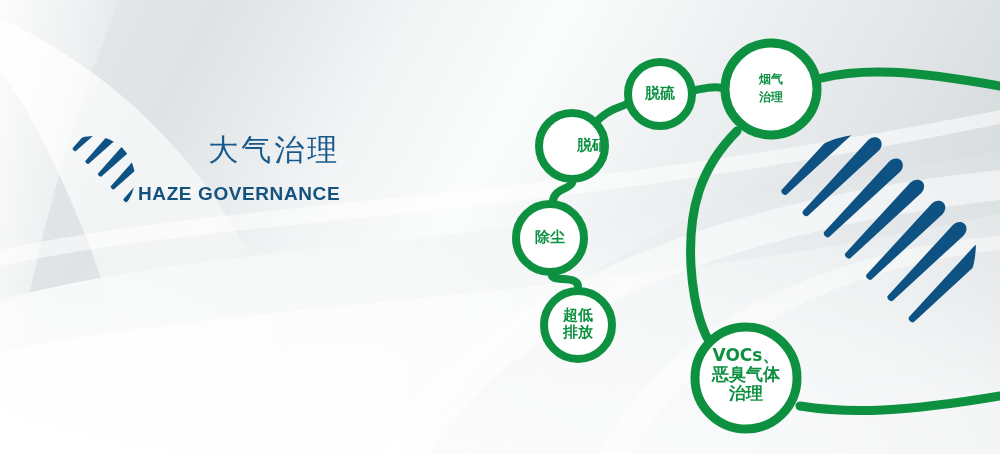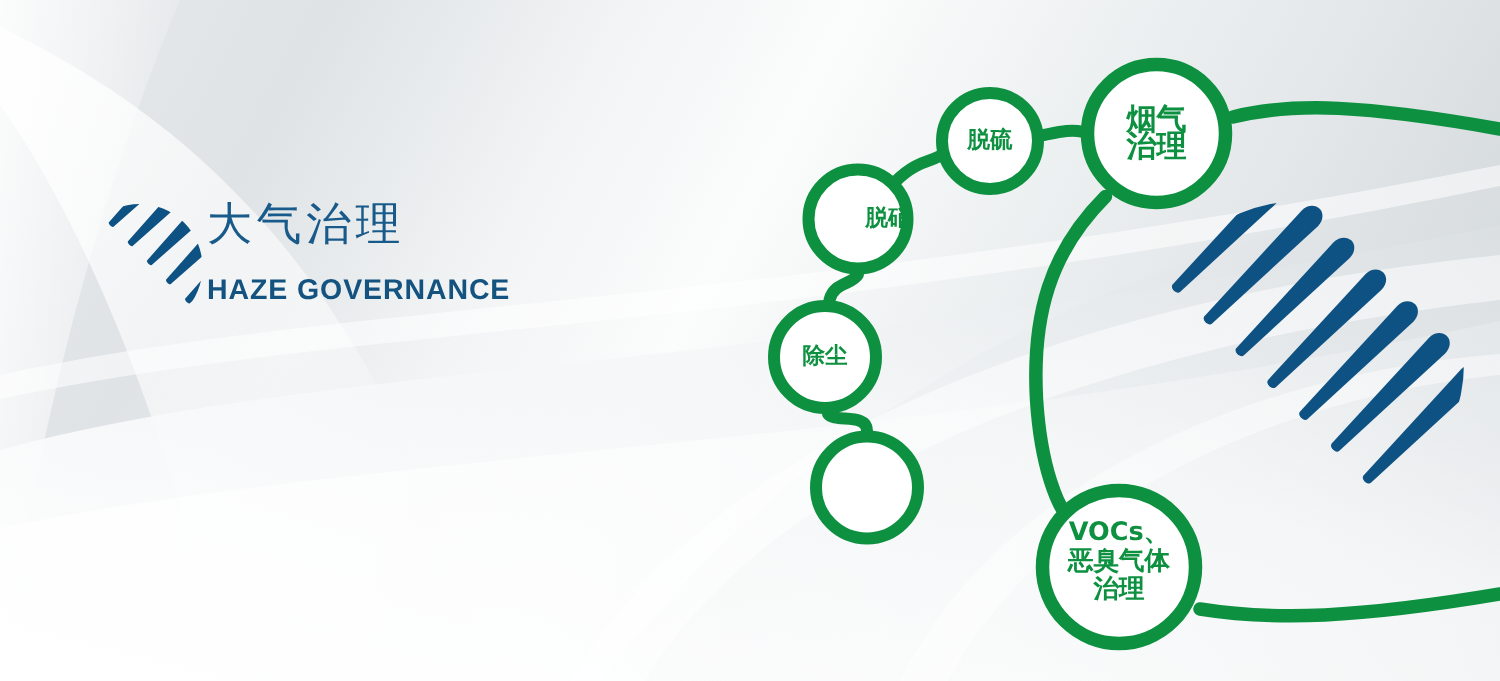--- a/index.html
+++ b/index.html
@@ -19,20 +19,21 @@
 
   
   #headline{
     position:absolute;left:138px;top:131px;z-index:4;
     color:#14527f;
   }
   #headline .h-title{
     font-size:30px;line-height:38px;font-weight:400;
     letter-spacing:3px;color:#185a8a;
     font-family:"DejaVu Sans","Liberation Sans",sans-serif;
+    text-align:right;
   }
   #headline .h-en{
     font-size:19px;line-height:26px;font-weight:bold;
     letter-spacing:.6px;color:#14527f;margin-top:12px;
     font-family:"Liberation Sans",sans-serif;
   }
   #headline .h-cn{
     font-size:17px;line-height:25px;font-weight:bold;
     letter-spacing:.5px;color:#14527f;margin-top:2px;
     font-family:"DejaVu Sans","Liberation Sans",sans-serif;
@@ -41,21 +42,21 @@
   
   .node-label{
     position:absolute;z-index:5;
     color:#0d9140;font-weight:bold;
     text-align:center;
     font-family:"DejaVu Sans","Liberation Sans",sans-serif;
     white-space:pre-line;
     pointer-events:none;
   }
   .nl-sm{font-size:15px;line-height:17px;}
-  .nl-md{font-size:20px;line-height:18px;text-align:center;}
+  .nl-md{font-size:12px;line-height:18px;text-align:center;}
   .nl-lg{font-size:17px;line-height:19px;}
 </style>
 </head>
 <body>
 
 <div id="banner">
 
   <svg id="bg-svg" viewBox="0 0 1000 454">
     <defs>
       <linearGradient id="sw1" x1="0" y1="0" x2="1" y2="1">
@@ -198,19 +199,21 @@
   </svg>
 
   <div id="headline">
     <div class="h-title">大气治理</div>
     <div class="h-en">HAZE GOVERNANCE</div>
   </div>
 
   <div class="node-label nl-sm" style="left:620px;top:85px;width:80px;">脱硫</div>
   <div class="node-label nl-sm" style="left:552px;top:137px;width:80px;">脱硝</div>
   <div class="node-label nl-sm" style="left:510px;top:229px;width:80px;">除尘</div>
+  <div class="node-label nl-sm" style="left:538px;top:307px;width:80px;">超低
+排放</div>
   <div class="node-label nl-md" style="left:721px;top:70px;width:100px;">烟气
 治理</div>
   <div class="node-label nl-lg" style="left:686px;top:346px;width:120px;">VOCs、
 恶臭气体
 治理</div>
 
 </div>
 
 </body></html>

